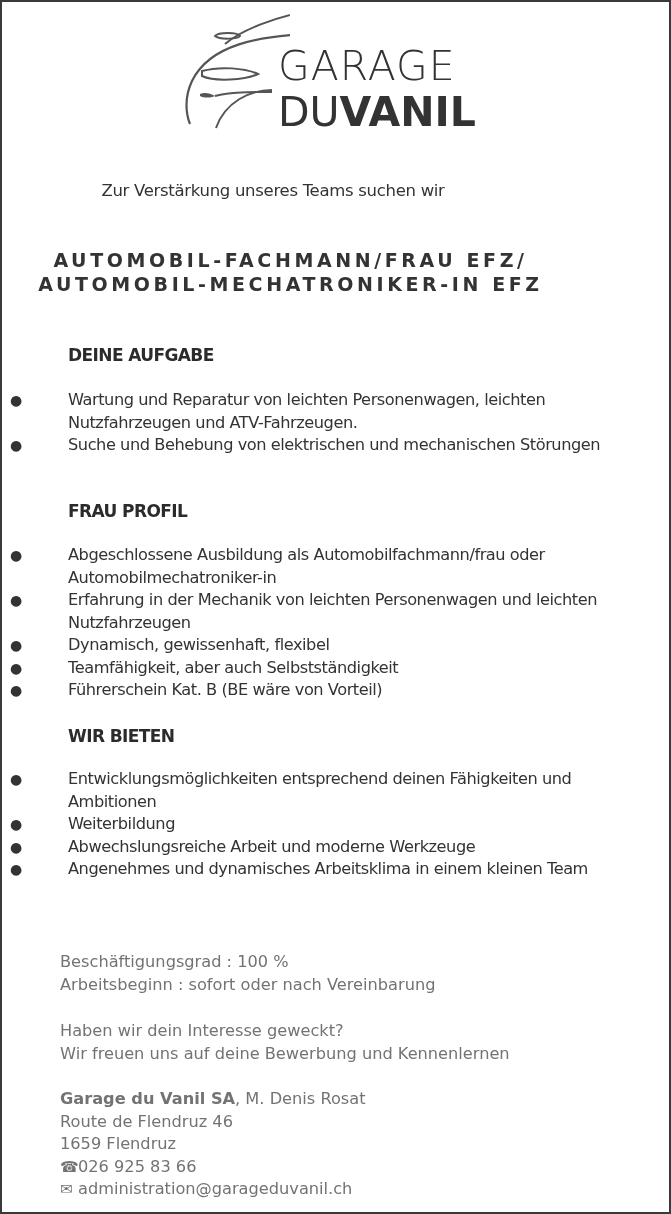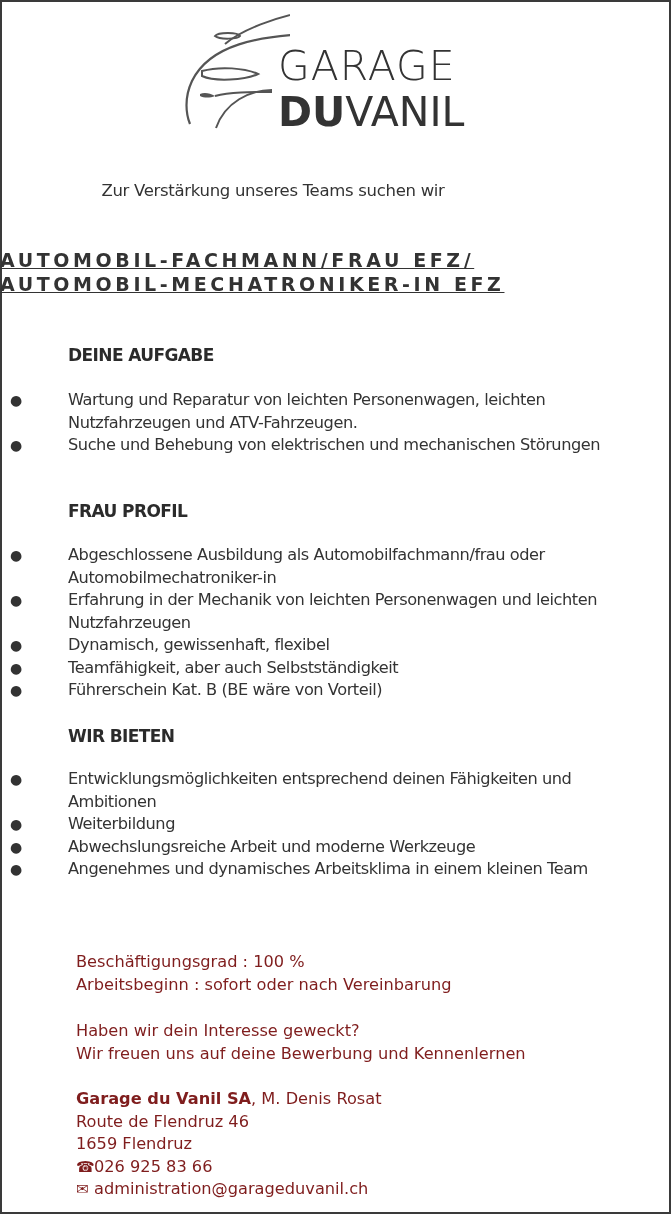--- a/index.html
+++ b/index.html
@@ -5,33 +5,33 @@
   html, body { margin:0; padding:0; background:#ffffff; }
   body { width:671px; height:1214px; position:relative; overflow:hidden;
          font-family:"DejaVu Sans", sans-serif; color:#2b2b2b; }
   .frame { position:absolute; left:0; top:0; width:667px; height:1210px;
            border:2px solid #3a3a3a; }
   .logo { position:absolute; left:180px; top:6px; width:300px; height:124px; }
   .logo svg { position:absolute; left:0; top:0; }
   .logo-line1 { position:absolute; left:98px; top:40px; font-family:"DejaVu Sans", sans-serif;
                 font-size:41px; font-weight:300; letter-spacing:1px; color:#333; line-height:1; }
   .logo-line2 { position:absolute; left:98px; top:86px; font-size:41px; line-height:1; color:#333; letter-spacing:0px; }
-  .logo-line2 .du { font-weight:700; }
-  .logo-line2 .vanil { font-weight:normal; }
+  .logo-line2 .du { font-weight:400; }
+  .logo-line2 .vanil { font-weight:bold; }
   .intro { position:absolute; left:0; width:546px; top:181px; text-align:center;
            font-size:16.5px; color:#333; letter-spacing:-0.3px; }
-  .title { position:absolute; left:0; width:581px; top:248px; 
-           font-size:19px; font-weight:bold; letter-spacing:3.6px; line-height:24px; color:#333;text-decoration:underline; }
+  .title { position:absolute; left:0; width:581px; top:248px; text-align:center;
+           font-size:19px; font-weight:bold; letter-spacing:3.6px; line-height:24px; color:#333; }
   .section-h { position:absolute; left:68px; font-size:17px; font-weight:bold;
                letter-spacing:-0.6px; color:#2b2b2b; }
   ul.list { position:absolute; left:0; margin:0; padding:0; list-style:none; width:660px; }
   ul.list li { position:relative; padding-left:68px; font-size:16.2px; line-height:22.5px;
                color:#333; letter-spacing:-0.45px; }
   ul.list li .bullet { position:absolute; left:10px; top:0; font-size:14px; }
-  .plain { position:absolute; left:76px; font-size:16.2px; line-height:22.5px; color:#7f1d1d; letter-spacing:0px; }
+  .plain { position:absolute; left:60px; font-size:16.2px; line-height:22.5px; color:#737373; letter-spacing:0px; }
   .plain b { font-weight:bold; }
   .icon { display:inline-block; width:18px; font-size:15px; }
 </style>
 </head>
 <body>
 
 <div class="frame"></div>
 
 <div class="logo">
   <svg width="110" height="124" viewBox="0 0 110 124">

